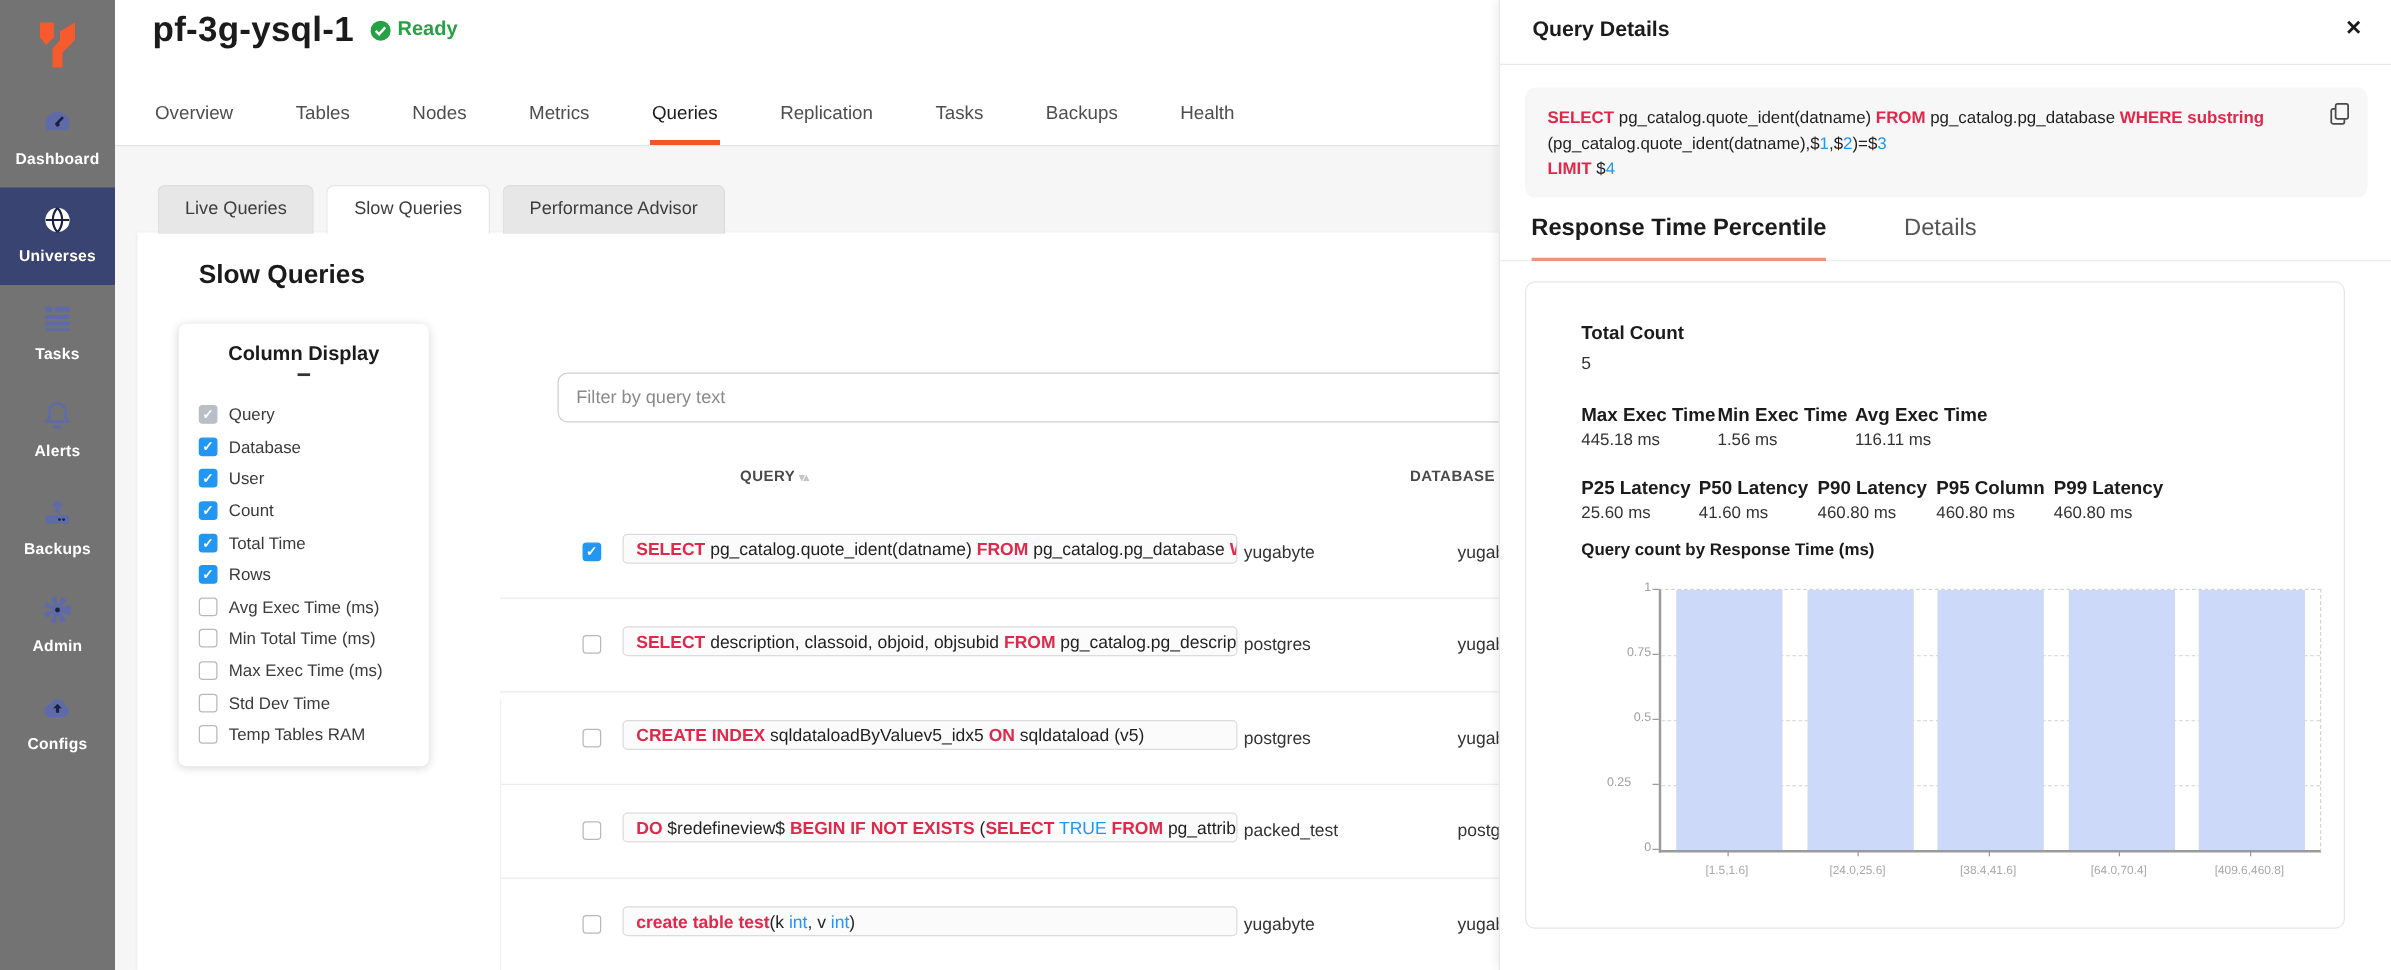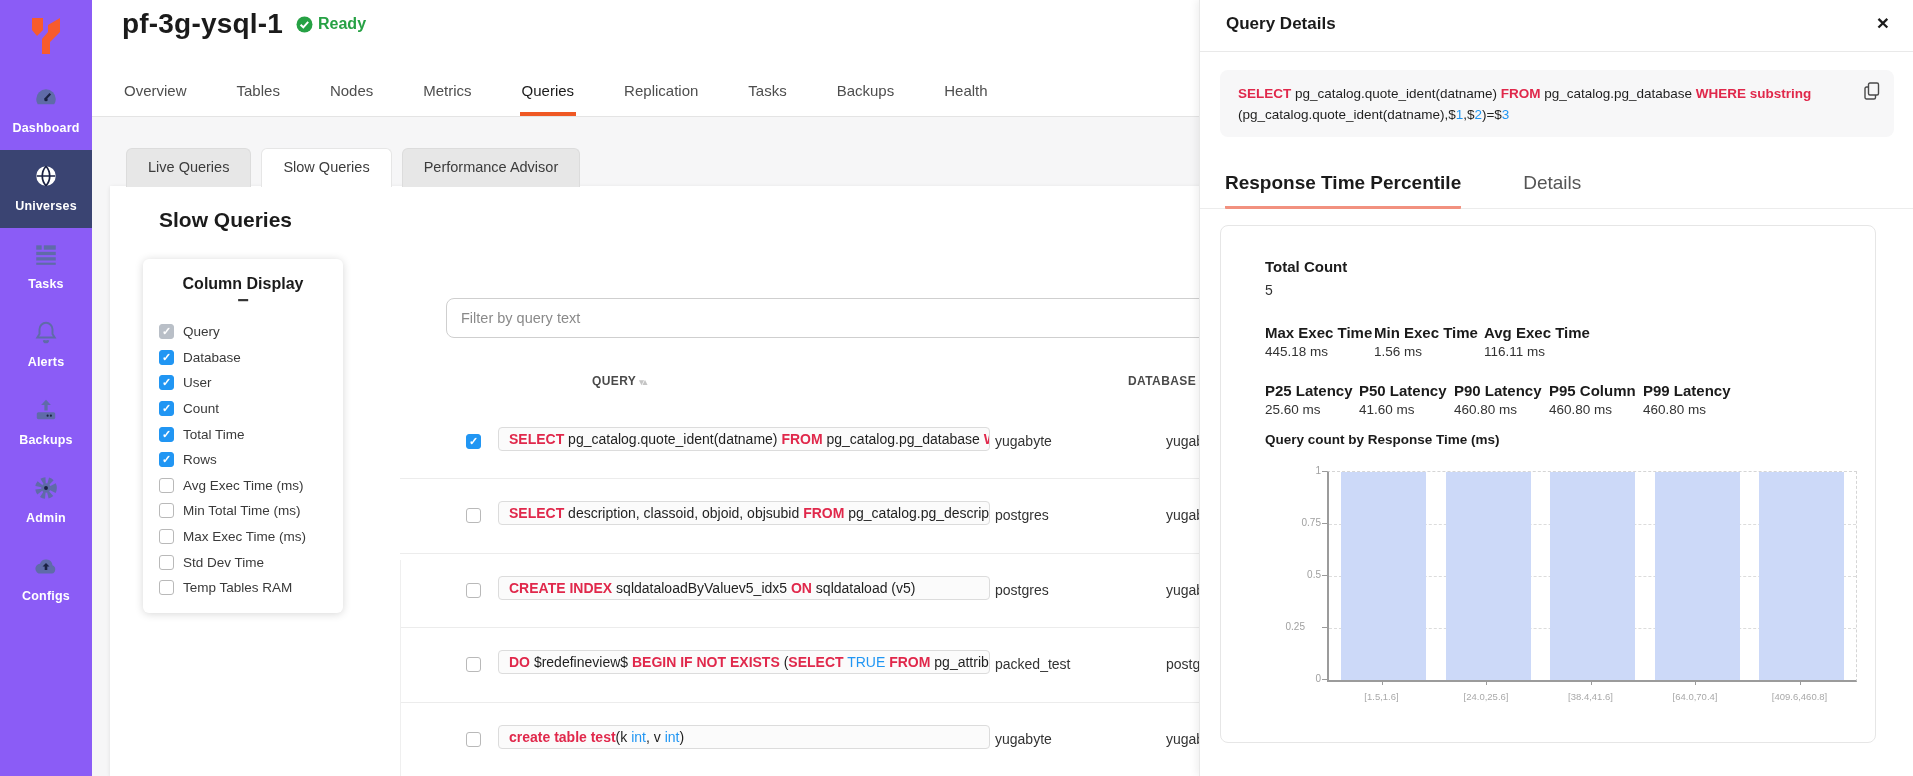--- a/index.html
+++ b/index.html
@@ -1,20 +1,20 @@
 <!DOCTYPE html>
 <html><head>
 <meta charset="utf-8">
 <style>
   html,body{margin:0;padding:0;background:#fff;}
   .screen{position:relative;width:1913px;height:776px;overflow:hidden;
           font-family:"Liberation Sans",sans-serif;color:#222;background:#f6f6f7;}
 
   
-  .sidebar{position:absolute;left:0;top:0;width:92px;height:776px;background:#8b5cf6;z-index:30;}
+  .sidebar{position:absolute;left:0;top:0;width:92px;height:776px;background:#737373;z-index:30;}
   .logo{width:92px;height:72px;display:flex;align-items:center;justify-content:center;}
   .side-item{width:92px;padding:13px 0 14px;text-align:center;cursor:pointer;}
   .side-item.active{background:#3a4472;}
   .side-icon{display:block;height:28px;margin-bottom:5px;}
   .side-icon svg{height:26px;width:30px;}
   .side-label{color:#fff;font-size:12.5px;font-weight:700;letter-spacing:.2px;}
 
   
   .topbar{position:absolute;left:92px;top:0;width:1107px;height:117px;background:#fff;z-index:5;
           border-bottom:1px solid #e4e4e4;box-sizing:border-box;}
@@ -298,20 +298,21 @@
   <aside class="panel">
     <div class="panel-head">
       <h3 class="panel-title">Query Details</h3>
       <button class="panel-close">×</button>
     </div>
 
     <div class="sqlbox">
       <div id="sql-lines">
           <div><span class="sql-kw">SELECT</span><span class="sql-tx"> pg_catalog.quote_ident(datname) </span><span class="sql-kw">FROM</span><span class="sql-tx"> pg_catalog.pg_database  </span><span class="sql-kw">WHERE substring</span></div>
           <div><span class="sql-tx">(pg_catalog.quote_ident(datname),$</span><span class="sql-nm">1</span><span class="sql-tx">,$</span><span class="sql-nm">2</span><span class="sql-tx">)=$</span><span class="sql-nm">3</span></div>
+          <div><span class="sql-kw">LIMIT</span><span class="sql-tx"> $</span><span class="sql-nm">4</span></div>
         </div>
       <button class="copy-btn">
         <svg width="16" height="18" viewBox="0 0 16 18" fill="none" stroke="#4a4a4a" stroke-width="1.4">
           <rect x="4.5" y="1" width="10" height="12" rx="1.5"></rect>
           <path d="M11.5 13 V15.5 A1.5 1.5 0 0 1 10 17 H2.5 A1.5 1.5 0 0 1 1 15.5 V6.5 A1.5 1.5 0 0 1 2.5 5 H4.5"></path>
         </svg>
       </button>
     </div>
 
     <div class="panel-tabs" id="panel-tabs">

